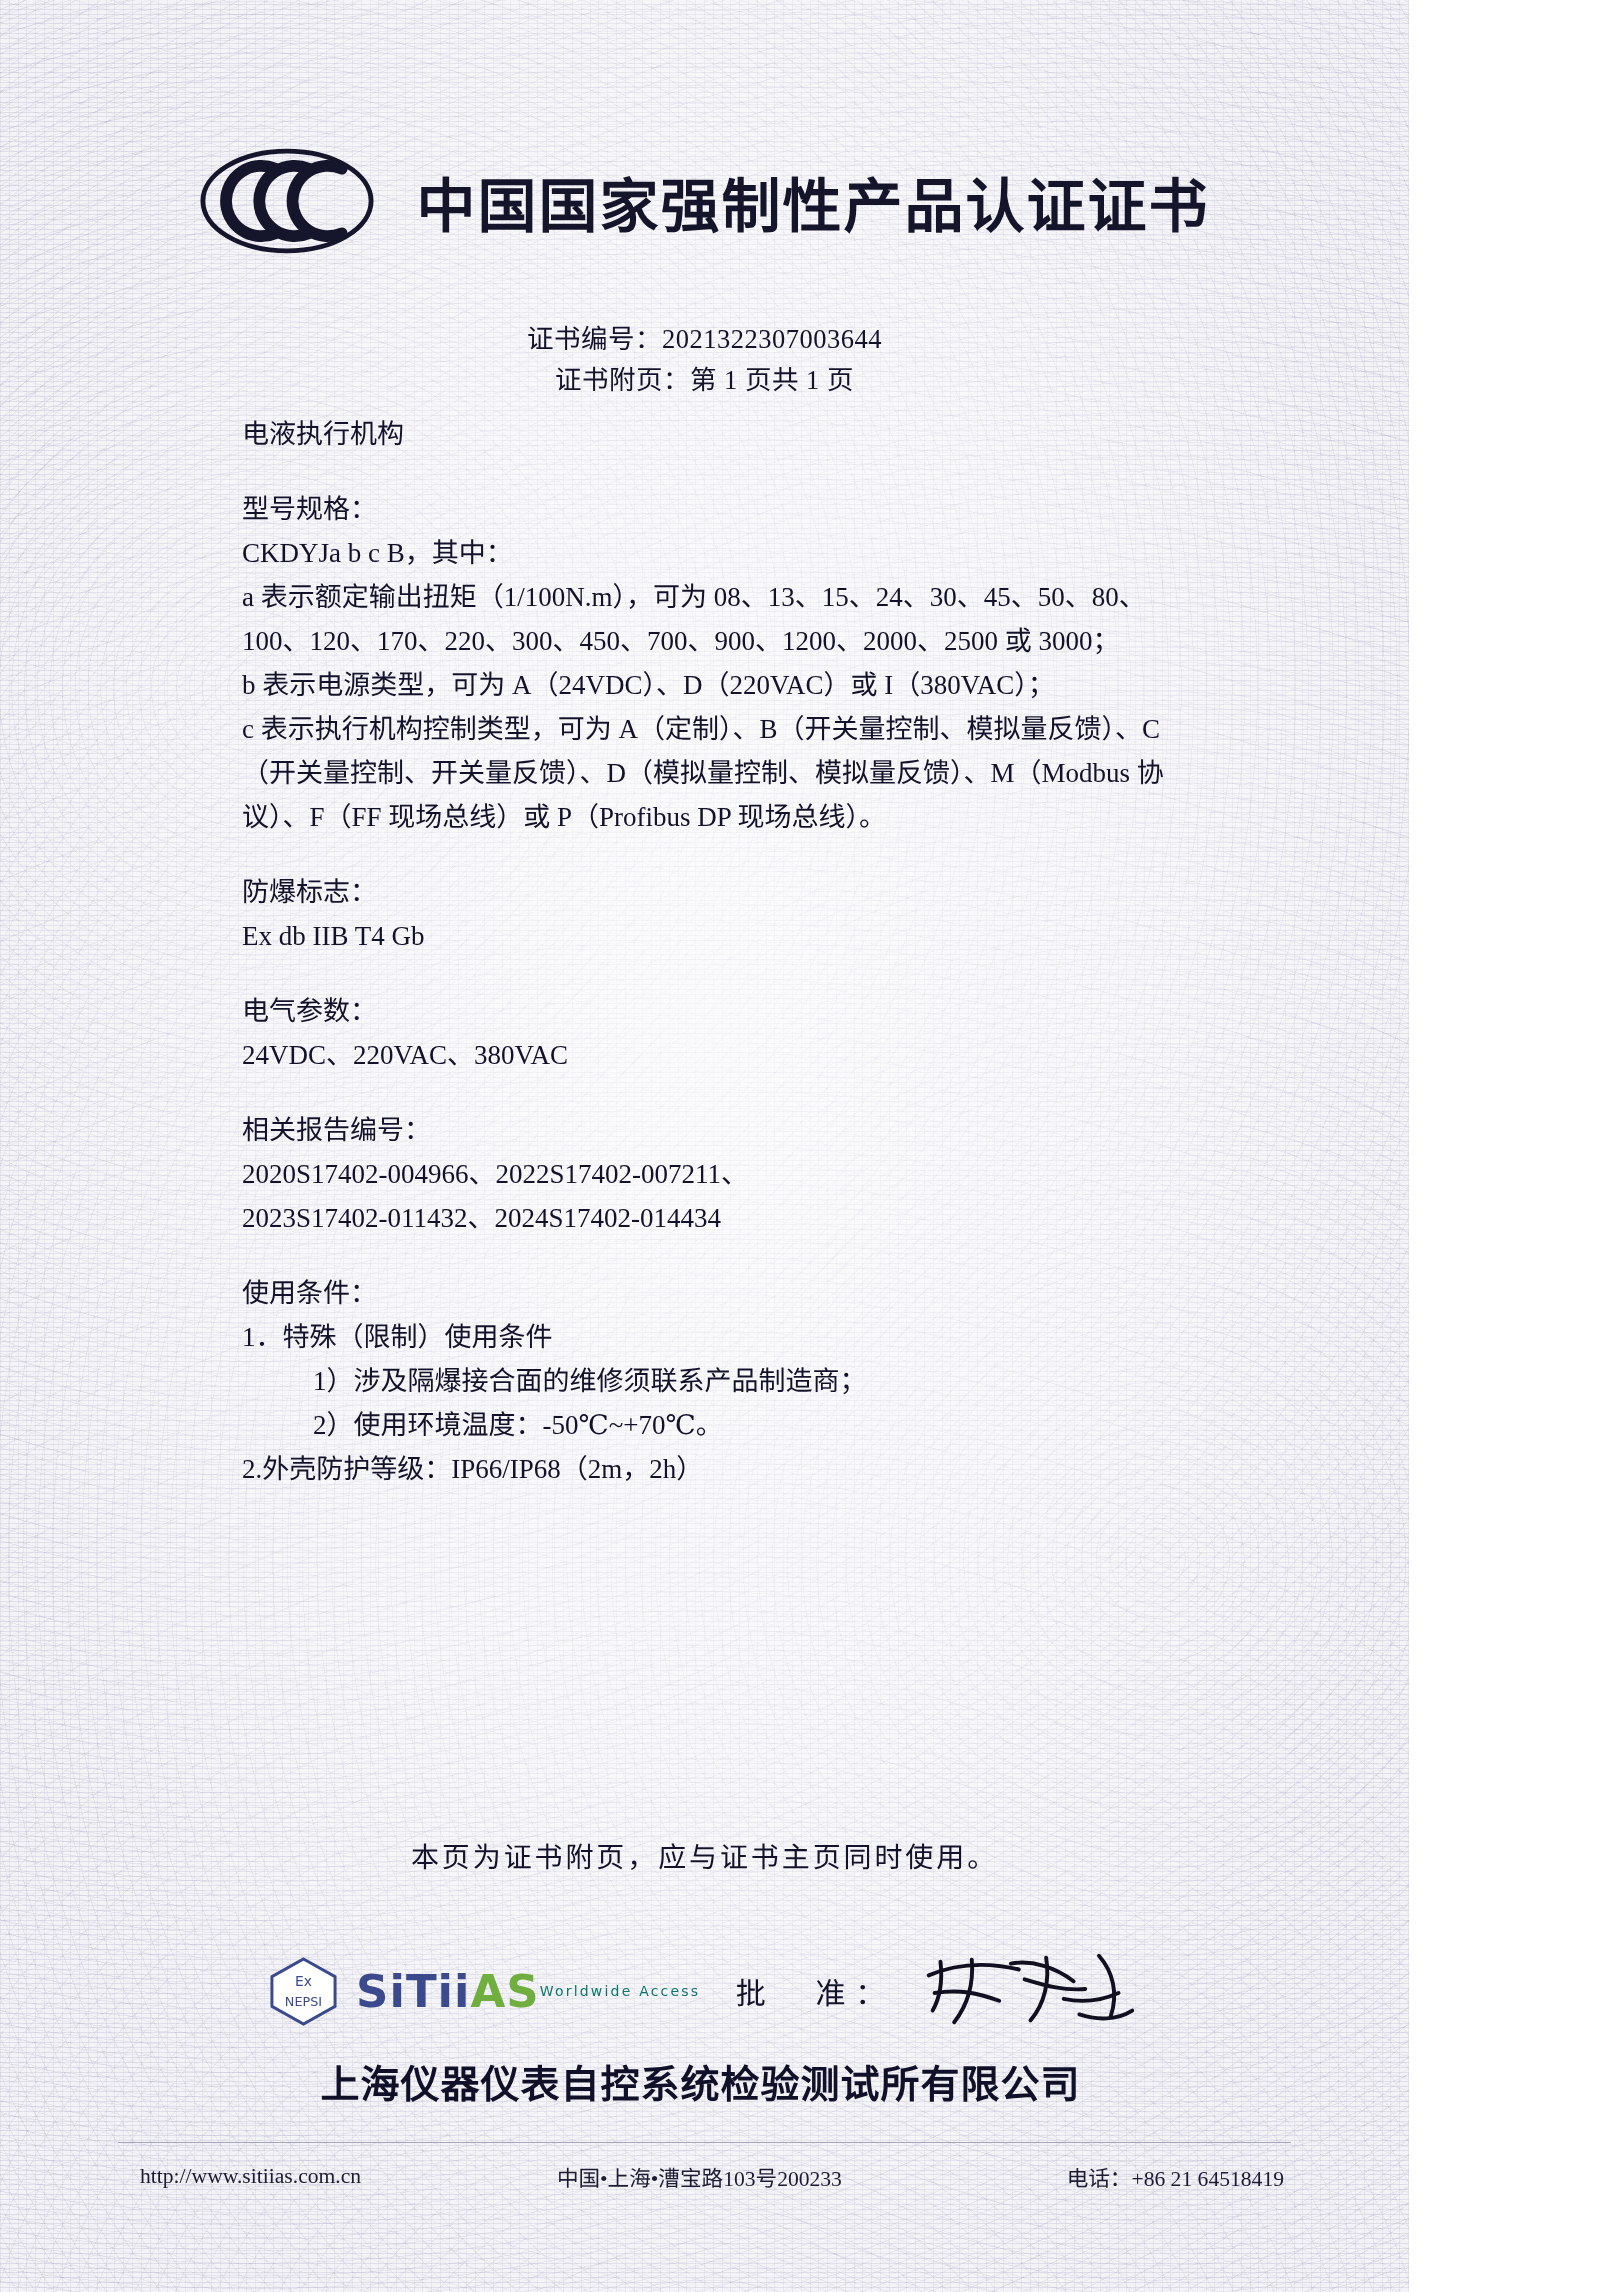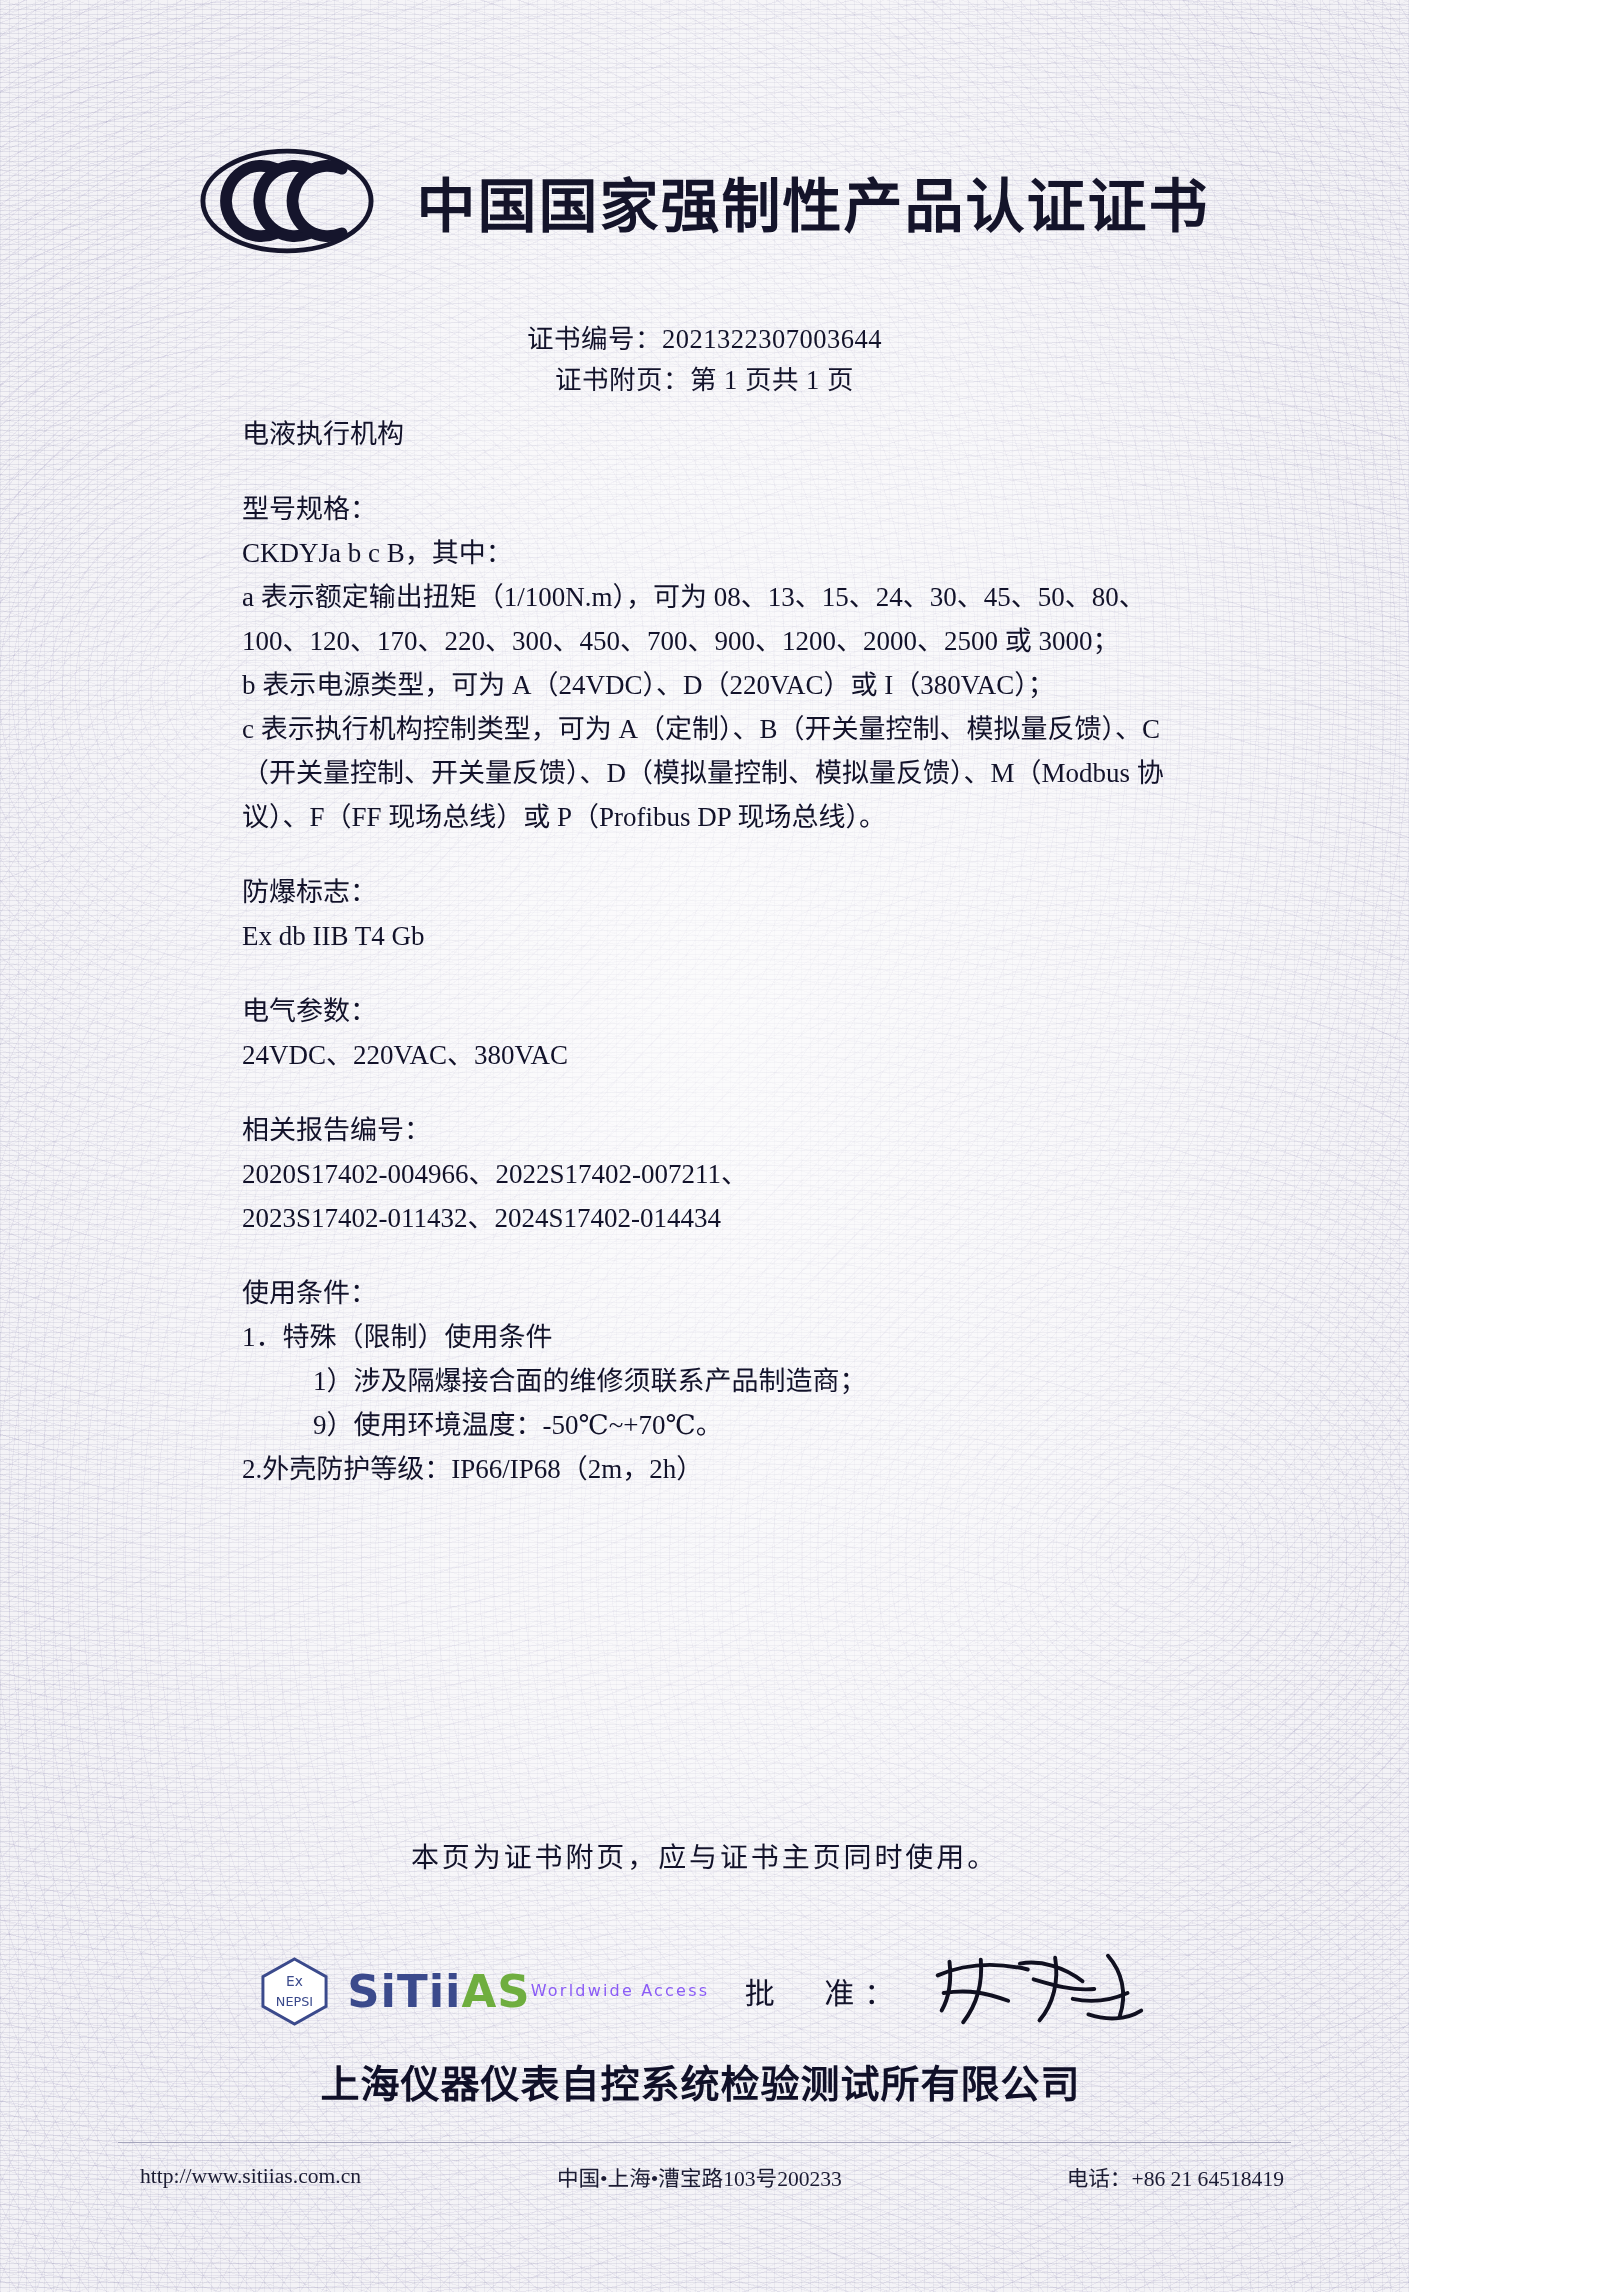--- a/index.html
+++ b/index.html
@@ -148,23 +148,23 @@
   .sitiias-word {
     font-family: "DejaVu Sans", "Liberation Sans", sans-serif;
     font-size: 45px;
     font-weight: bold;
     letter-spacing: 1px;
     color: #3b4a8c;
   }
   .sitiias-word .g { color: #6fae3f; }
   .sitiias-sub {
     font-family: "DejaVu Sans", "Liberation Sans", sans-serif;
-    font-size: 16px;
+    font-size: 14px;
     letter-spacing: 2.2px;
-    color: #8b5cf6;
+    color: #0f766e;
     margin-top: 0;
   }
   .approve-label {
     font-size: 30px;
     letter-spacing: 9.8px;
     margin-left: 23.5px;
     color: #12122a;
   }
   .signature {
     margin-left: 9.8px;
@@ -265,21 +265,21 @@
 
       <div>相关报告编号：</div>
       <div>2020S17402-004966、2022S17402-007211、</div>
       <div>2023S17402-011432、2024S17402-014434</div>
 
       <div class="gap"></div>
 
       <div>使用条件：</div>
       <div>1．特殊（限制）使用条件</div>
       <div class="indent2">1）涉及隔爆接合面的维修须联系产品制造商；</div>
-      <div class="indent2">9）使用环境温度：-50℃~+70℃。</div>
+      <div class="indent2">2）使用环境温度：-50℃~+70℃。</div>
       <div>2.外壳防护等级：IP66/IP68（2m，2h）</div>
 
     </div>
 
     <div class="footer-note">本页为证书附页，应与证书主页同时使用。</div>
 
     <div class="approve-row">
       <div class="nepsi-badge">
         <svg width="73" height="73" viewBox="0 0 74 74" xmlns="http://www.w3.org/2000/svg">
           <polygon points="37,4 69,22 69,52 37,70 5,52 5,22" fill="#ffffff" stroke="#3b4a8c" stroke-width="3"></polygon>

